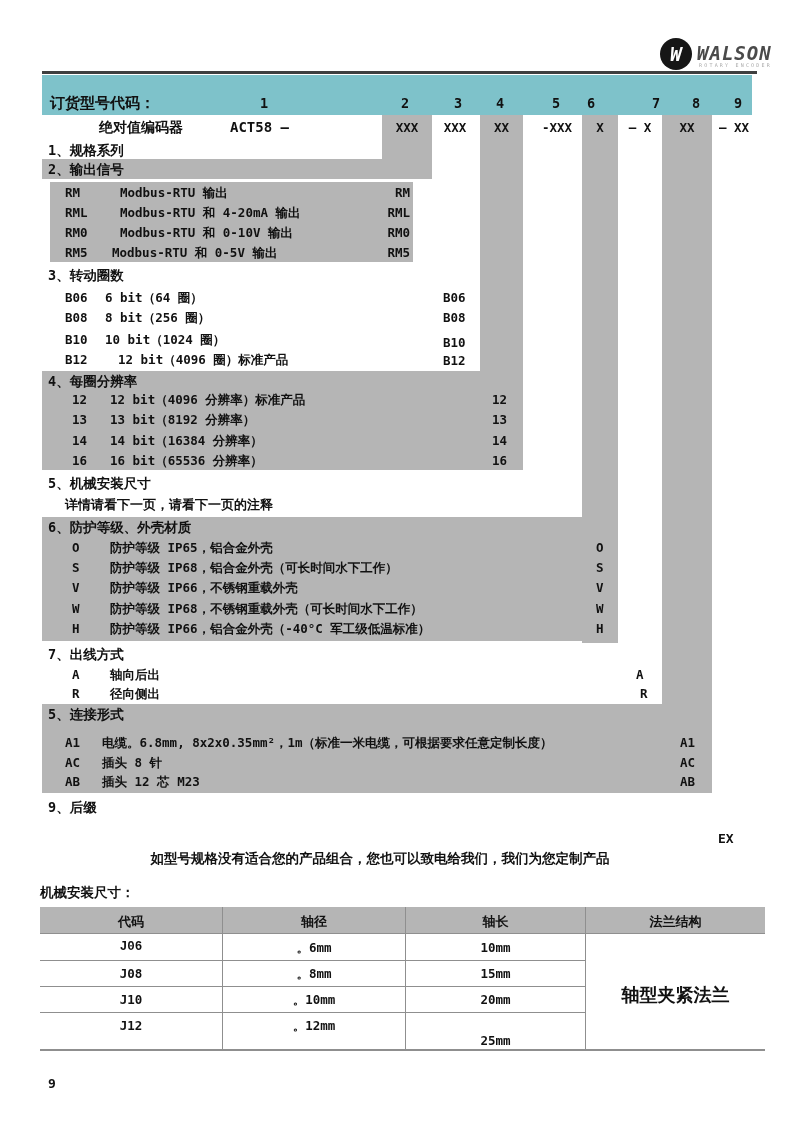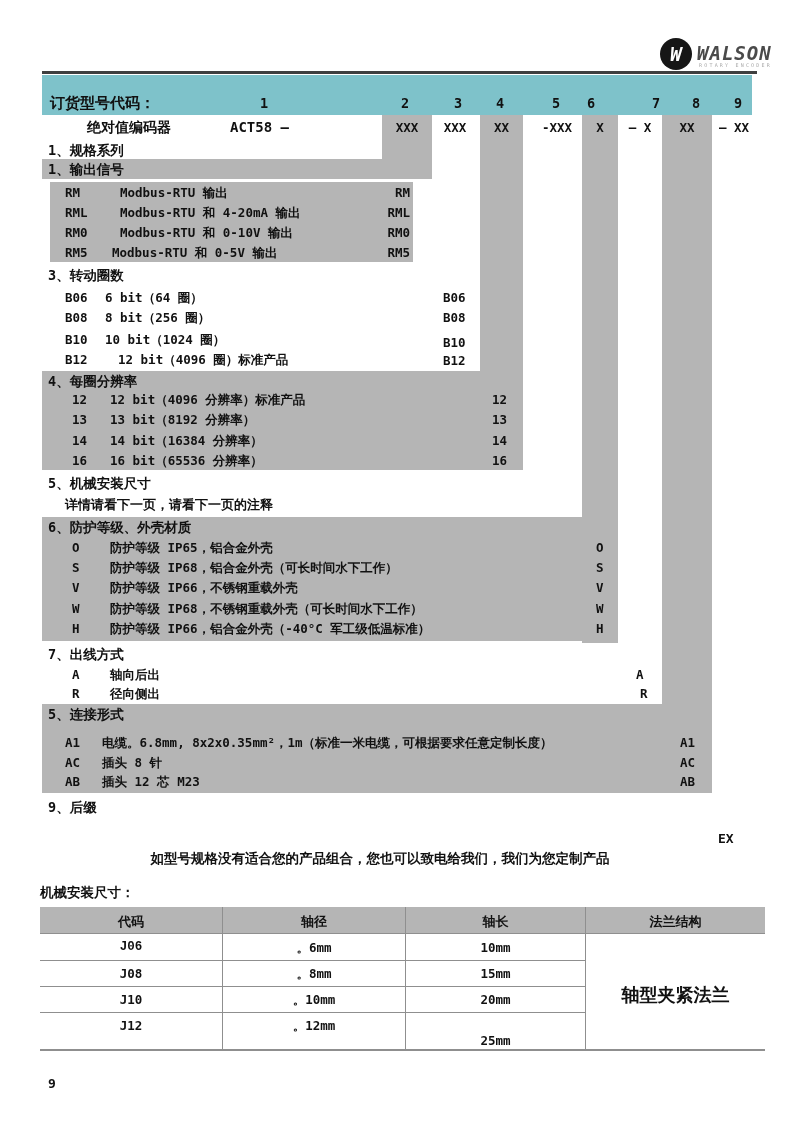--- a/index.html
+++ b/index.html
@@ -44,35 +44,35 @@
   <div class="abs num" style="left:581px;top:95px;">6</div>
   <div class="abs num" style="left:646px;top:95px;">7</div>
   <div class="abs num" style="left:686px;top:95px;">8</div>
   <div class="abs num" style="left:728px;top:95px;">9</div>
 
   <div class="rect gray" style="left:382px;top:115px;width:50px;height:63px;"></div>
   <div class="rect gray" style="left:480px;top:115px;width:43px;height:355px;"></div>
   <div class="rect gray" style="left:582px;top:115px;width:36px;height:528px;"></div>
   <div class="rect gray" style="left:662px;top:115px;width:50px;height:678px;"></div>
 
-  <div class="abs" style="left:87px;top:119px;font-size:14px;font-weight:700;">绝对值编码器</div>
+  <div class="abs" style="left:99px;top:119px;font-size:14px;font-weight:700;">绝对值编码器</div>
   <div class="abs" style="left:230px;top:119px;font-size:14px;font-weight:700;">ACT58  –</div>
   <div class="abs ph" style="left:382px;top:120px;width:50px;">XXX</div>
   <div class="abs ph" style="left:432px;top:120px;width:46px;">XXX</div>
   <div class="abs ph" style="left:480px;top:120px;width:43px;">XX</div>
   <div class="abs ph" style="left:532px;top:120px;width:50px;">-XXX</div>
   <div class="abs ph" style="left:582px;top:120px;width:36px;">X</div>
   <div class="abs ph" style="left:618px;top:120px;width:44px;">– X</div>
   <div class="abs ph" style="left:662px;top:120px;width:50px;">XX</div>
   <div class="abs ph" style="left:712px;top:120px;width:44px;">– XX</div>
 
   <div class="abs sec-title" style="left:48px;top:142px;">1、规格系列</div>
 
   <div class="rect gray" style="left:42px;top:159px;width:390px;height:20px;"></div>
-  <div class="abs sec-title" style="left:48px;top:161px;">1、输出信号</div>
+  <div class="abs sec-title" style="left:48px;top:161px;">2、输出信号</div>
   <div class="rect gray" style="left:50px;top:182px;width:363px;height:80px;"></div>
   <div class="abs row-code" style="left:65px;top:185px;">RM</div>
   <div class="abs row-desc" style="left:120px;top:185px;">Modbus-RTU 输出</div>
   <div class="abs row-code" style="left:350px;top:185px;width:60px;text-align:right;">RM</div>
   <div class="abs row-code" style="left:65px;top:205px;">RML</div>
   <div class="abs row-desc" style="left:120px;top:205px;">Modbus-RTU 和 4-20mA 输出</div>
   <div class="abs row-code" style="left:350px;top:205px;width:60px;text-align:right;">RML</div>
   <div class="abs row-code" style="left:65px;top:225px;">RM0</div>
   <div class="abs row-desc" style="left:120px;top:225px;">Modbus-RTU 和 0-10V 输出</div>
   <div class="abs row-code" style="left:350px;top:225px;width:60px;text-align:right;">RM0</div>

